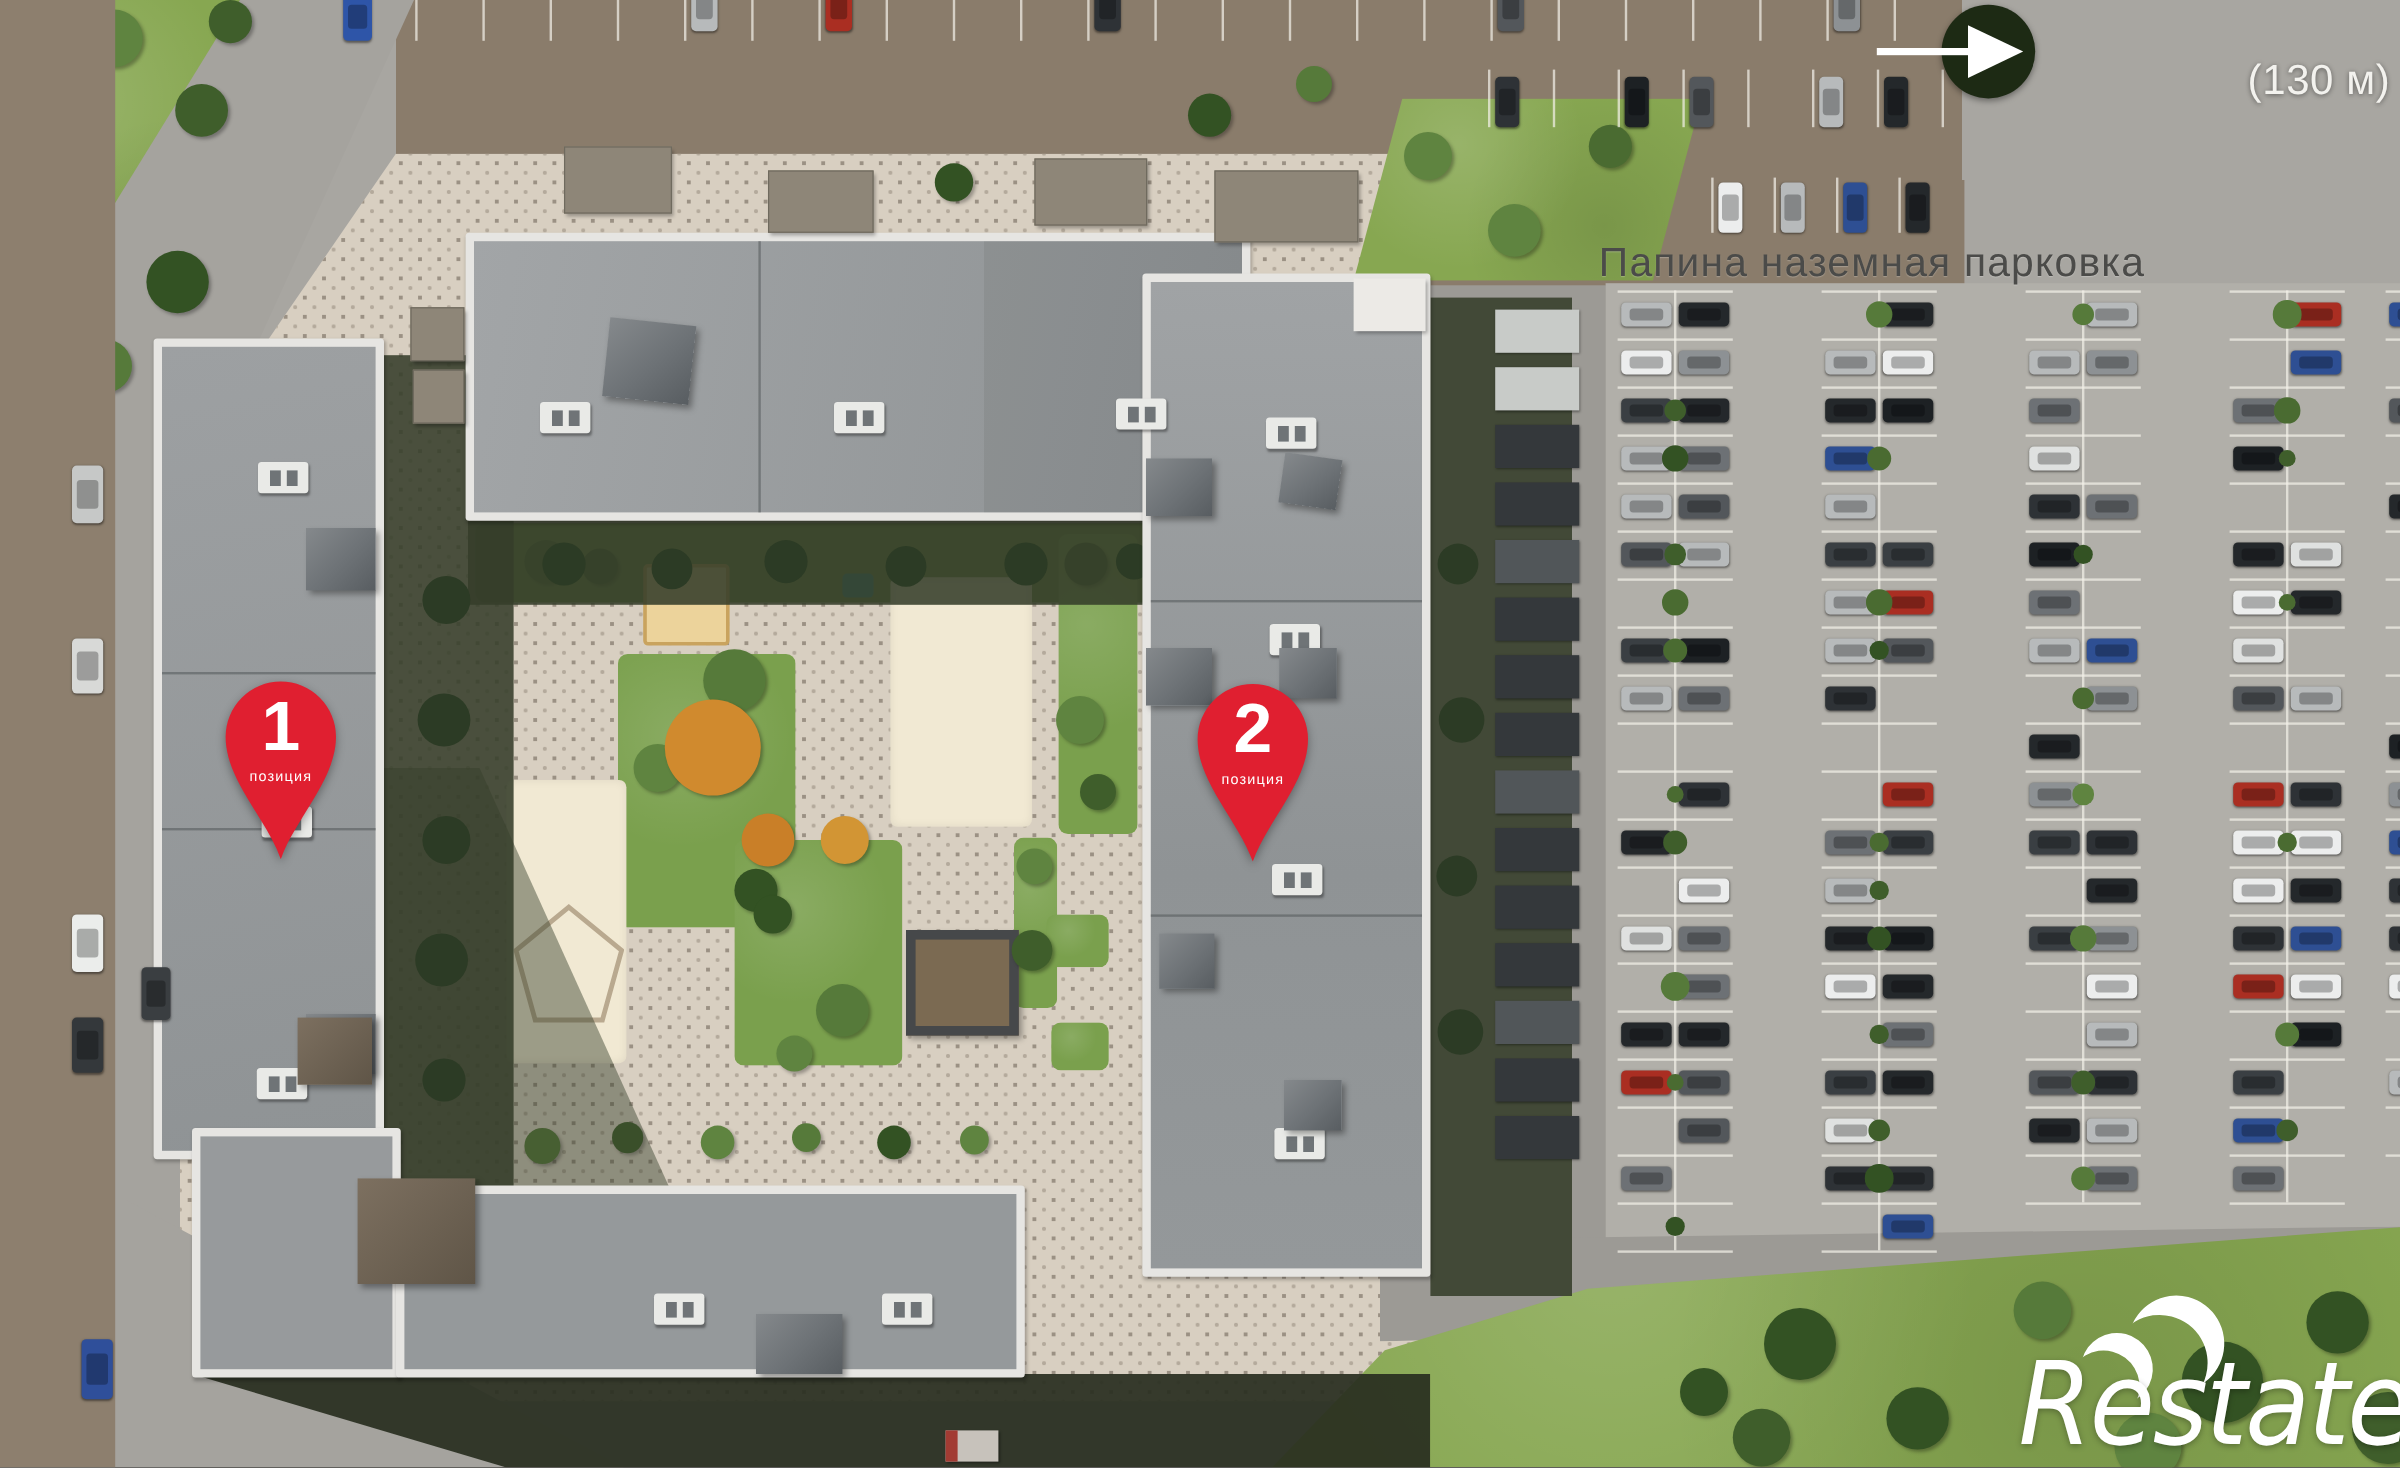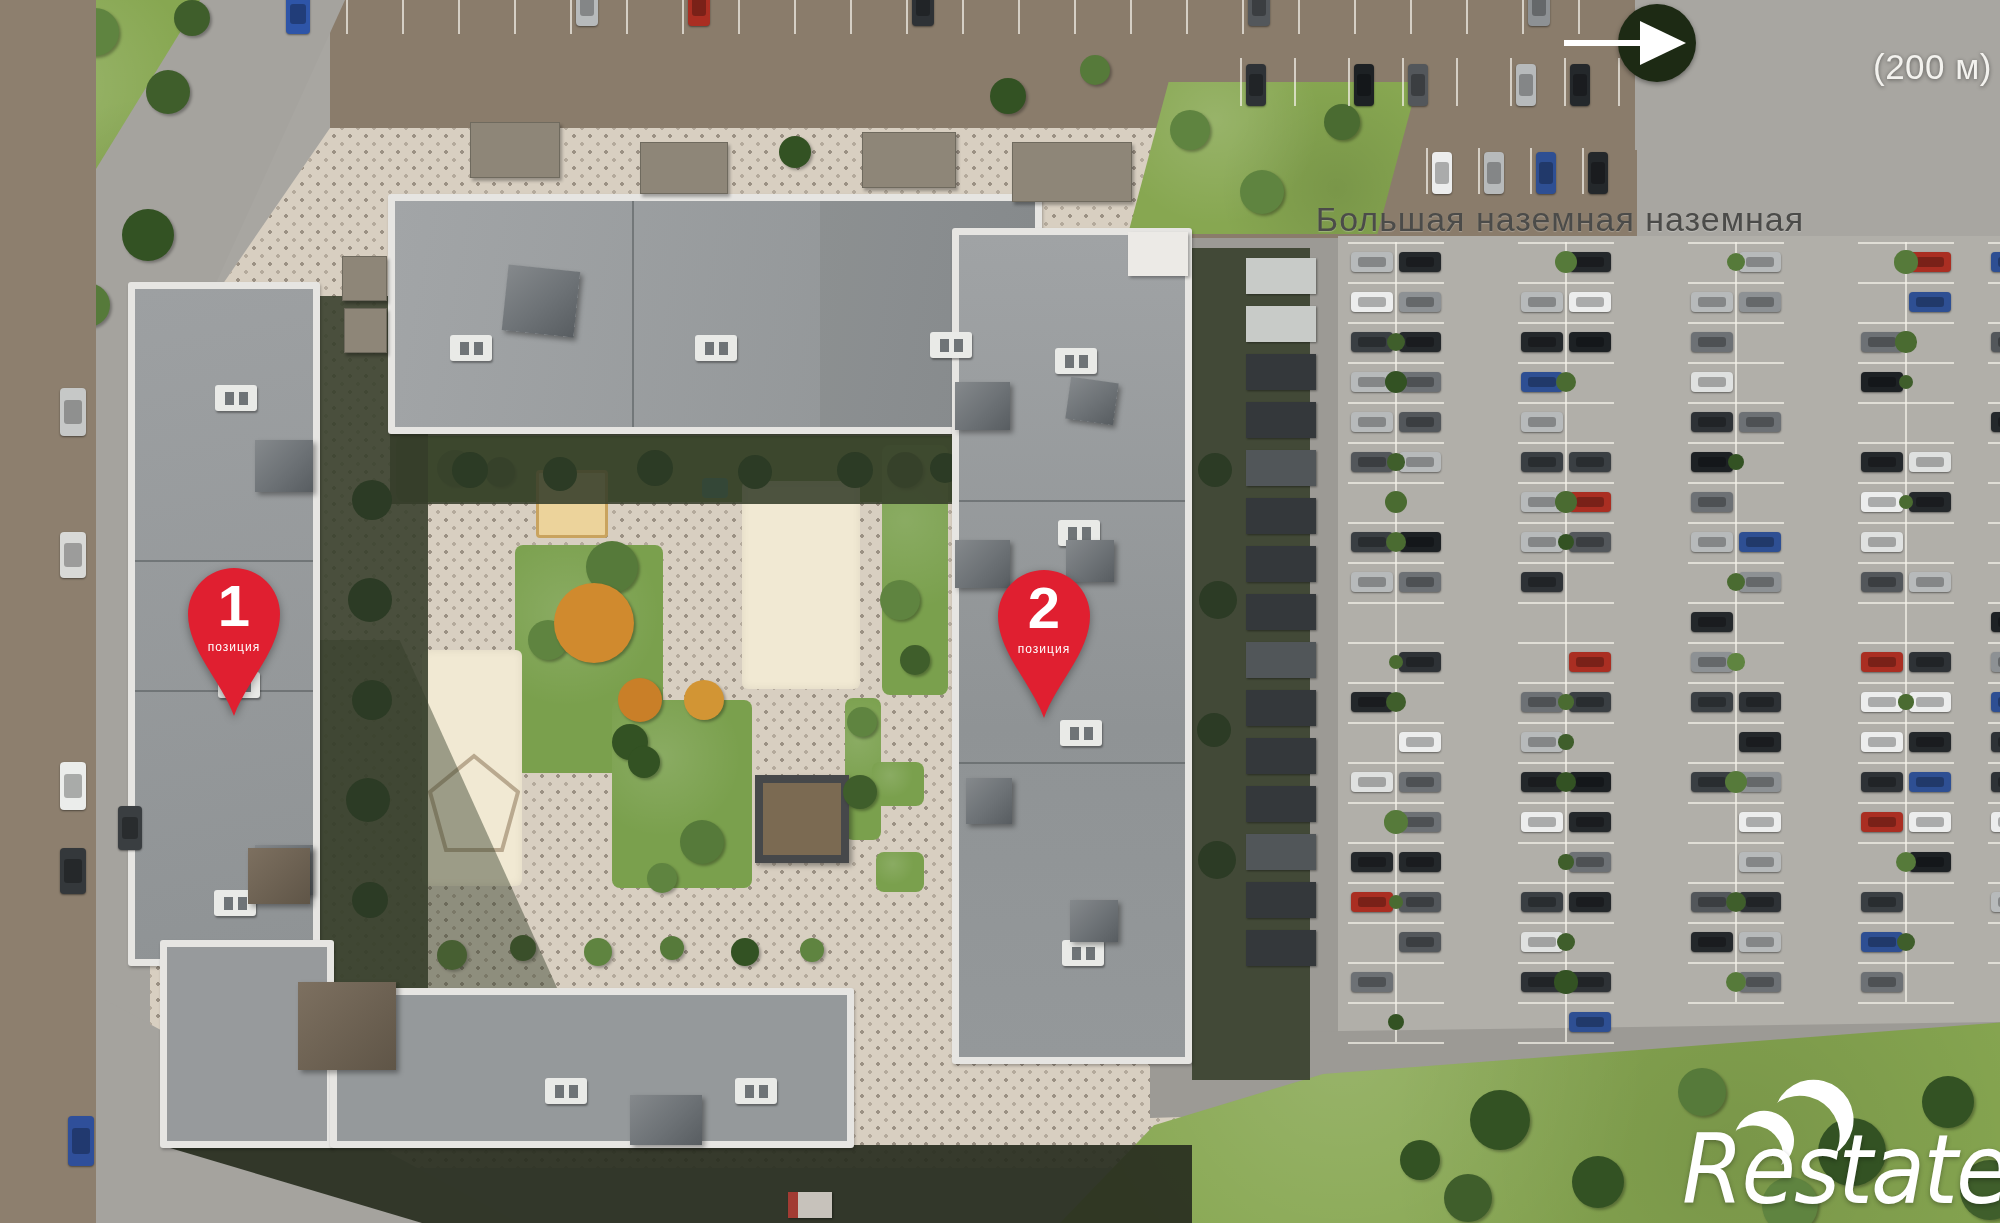--- a/index.html
+++ b/index.html
@@ -596,24 +596,24 @@
     </div>
 
   <div class="abs" style="left:788px;top:1192px;width:34px;height:26px;background:#c7c2bb;border-left:10px solid #a23b33;box-shadow:1px 1px 2px rgba(0,0,0,.4);"></div>
 
   <div class="badge"></div>
   <svg class="abs" style="left:1548px;top:17px;" width="160" height="52">
     <rect x="16" y="23" width="86" height="6" fill="#fff"></rect>
     <polygon points="92,4 92,48 138,26" fill="#fff"></polygon>
   </svg>
   <div class="street-label">
-    <div>(200 м)</div>
+    <div>(130 м)</div>
   </div>
 
-  <div class="parking-label">Большая наземная наземная</div>
+  <div class="parking-label">Папина наземная парковка</div>
 
   <div class="pin" style="left:186px;top:566px;">
     <svg width="96" height="152" viewBox="0 0 96 152">
       <path d="M48,150 C36,116 2,84 2,48 A46,46 0 1,1 94,48 C94,84 60,116 48,150 Z" style="fill:var(--pin,#e01f30);"></path>
     </svg>
     <div class="pin-num">1</div>
     <div class="pin-cap">позиция</div>
   </div>
   <div class="pin" style="left:996px;top:568px;">
     <svg width="96" height="152" viewBox="0 0 96 152">

